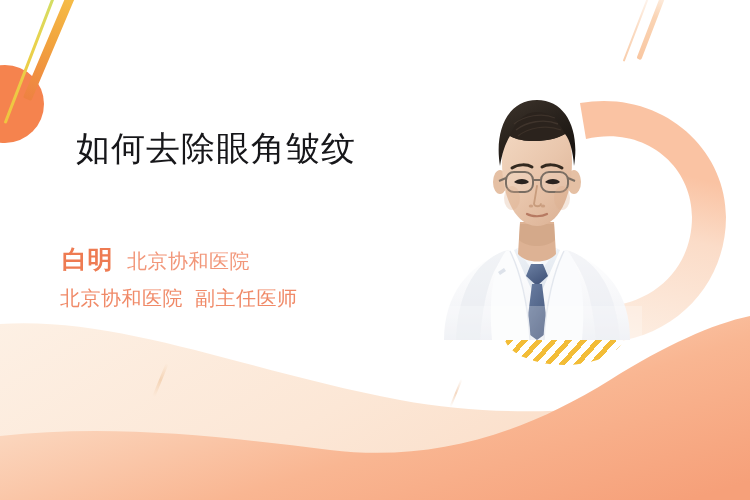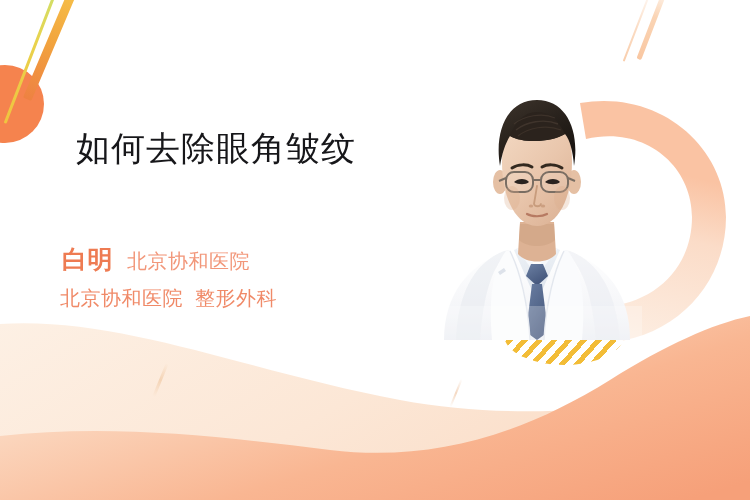--- a/index.html
+++ b/index.html
@@ -362,16 +362,16 @@
 
   <div class="text-block">
     <h1 class="poster-title">如何去除眼角皱纹</h1>
   </div>
 
   <div class="doctor-line">
     <span class="doctor-name">白明</span><span class="doctor-title">北京协和医院</span>
   </div>
 
   <div class="hospital-line">
-    <span>北京协和医院</span><span class="hospital-dept">整形外科</span>
+    <span>北京协和医院</span><span class="hospital-dept">副主任医师</span>
   </div>
 
 </div>
 
 </body></html>

